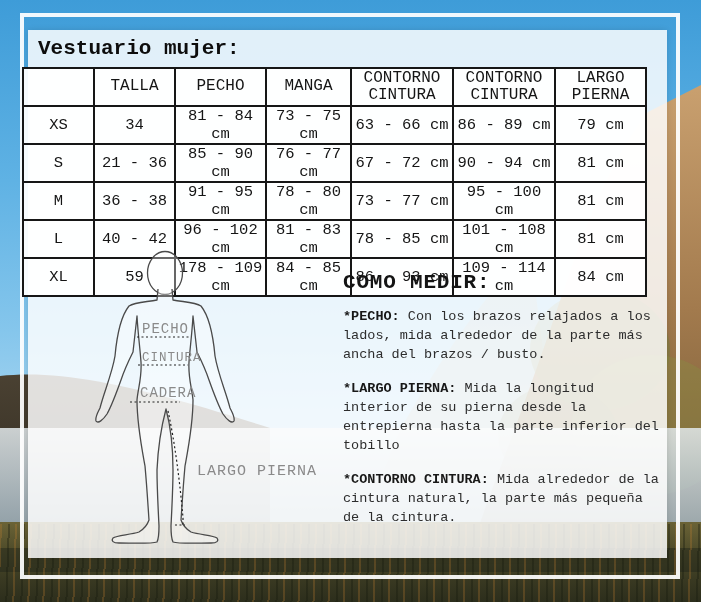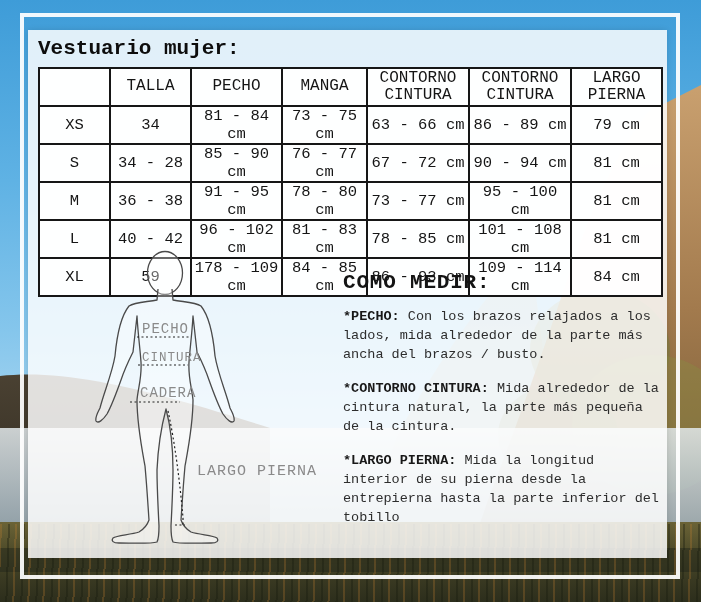--- a/index.html
+++ b/index.html
@@ -31,21 +31,21 @@
     box-shadow:0 0 6px rgba(0,0,0,0.12);
   }
 
   
   #title{
     left:38px; top:37px; font-size:21px; font-weight:bold; color:#0d0d0d;
   }
 
   
   #size-table{
-    position:absolute; left:38px; top:67px; width:623px;
+    position:absolute; left:22px; top:67px; width:623px;
     border-collapse:collapse; table-layout:fixed;padding-left:40px;
   }
   #size-table th, #size-table td{
     border:2px solid #161616; background:rgba(255,255,255,0.95);
     text-align:center; vertical-align:middle; padding:0;
     color:#151515; font-weight:normal;
   }
   #size-table thead th{height:38px; font-size:16px; line-height:1.08;}
   #size-table tbody td{height:24px; font-size:15.5px;}
 
@@ -149,21 +149,21 @@
         <td>XS</td>
         <td>34</td>
         <td>81 - 84 cm</td>
         <td>73 - 75 cm</td>
         <td>63 - 66 cm</td>
         <td>86 - 89 cm</td>
         <td>79 cm</td>
       </tr>
       <tr>
         <td>S</td>
-        <td>34 - 28</td>
+        <td>21 - 36</td>
         <td>85 - 90 cm</td>
         <td>76 - 77 cm</td>
         <td>67 - 72 cm</td>
         <td>90 - 94 cm</td>
         <td>81 cm</td>
       </tr>
       <tr>
         <td>M</td>
         <td>36 - 38</td>
         <td>91 - 95 cm</td>
@@ -245,17 +245,17 @@
 
     <text x="57" y="85" font-size="14">PECHO</text>
     <text x="57" y="113" font-size="12.5">CINTURA</text>
     <text x="55" y="149" font-size="14">CADERA</text>
     <text x="112" y="227" font-size="15">LARGO PIERNA</text>
   </svg>
 
   <div id="measure-heading" class="abs">COMO MEDIR:</div>
   <div id="measure-list" class="abs">
     <p><b>*PECHO:</b><span> Con los brazos relajados a los lados, mida alrededor de la parte más ancha del brazos / busto.</span></p>
+    <p><b>*LARGO PIERNA:</b><span> Mida la longitud interior de su pierna desde la entrepierna hasta la parte inferior del tobillo</span></p>
     <p><b>*CONTORNO CINTURA:</b><span> Mida alrededor de la cintura natural, la parte más pequeña de la cintura.</span></p>
-    <p><b>*LARGO PIERNA:</b><span> Mida la longitud interior de su pierna desde la entrepierna hasta la parte inferior del tobillo</span></p>
   </div>
 
 </div>
 
 </body></html>

